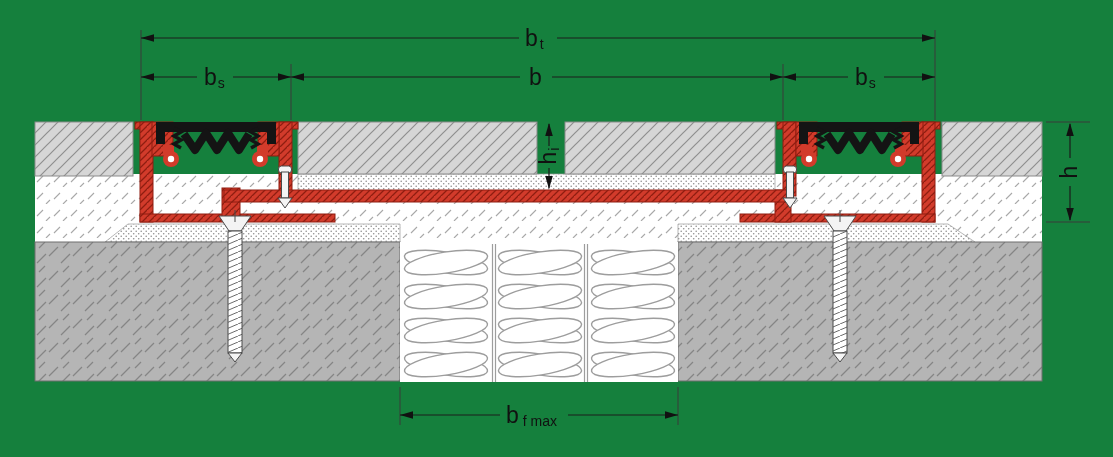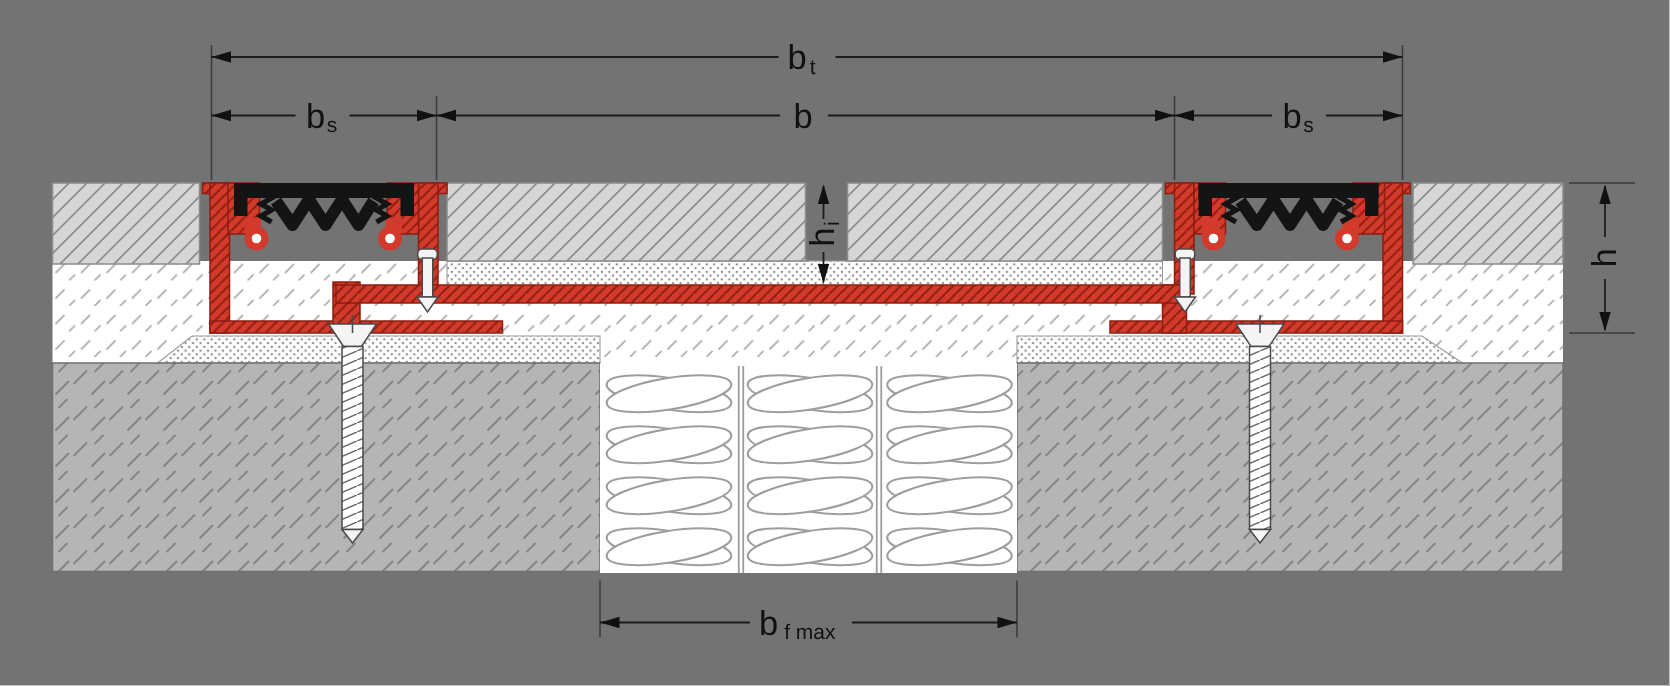--- a/index.html
+++ b/index.html
@@ -1,16 +1,16 @@
 <!DOCTYPE html>
 <html style="--profile_red: #d23b2b; --profile_red_dark: #8f1d10; --bellows_black: #141414; --tile_gray: #d6d6d6; --tile_hatch: #8f8f8f; --concrete_gray: #b5b5b5; --concrete_hatch: #858585; --screed_hatch: #a8a8a8; --mortar_dot: #8e8e8e; --insulation_line: #9d9d9d; --dim_line: #1c1c1c;"><head>
 <meta charset="utf-8">
 <style>
   html,body{margin:0;padding:0;background:#fff;}
-  .canvas{position:relative;width:1113px;height:457px;background:#737373;overflow:hidden;
+  .canvas{position:relative;width:1113px;height:457px;background:#15803d;overflow:hidden;
           font-family:"Liberation Sans",sans-serif;}
   svg{display:block;}
   .tile{fill:url(#patTile);stroke:#8b8b8b;stroke-width:1;}
   .concrete{fill:url(#patConcrete);stroke:#6f6f6f;stroke-width:1;}
   .screed{fill:url(#patScreed);}
   .mortar{fill:url(#patMortar);stroke:#9a9a9a;stroke-width:.7;}
   .red{fill:url(#patRed);stroke:var(--profile_red_dark);stroke-width:1;}
   .red-solid{fill:var(--profile_red);}
   .blk{fill:var(--bellows_black);}
   .blk-line{stroke:var(--bellows_black);fill:none;}

